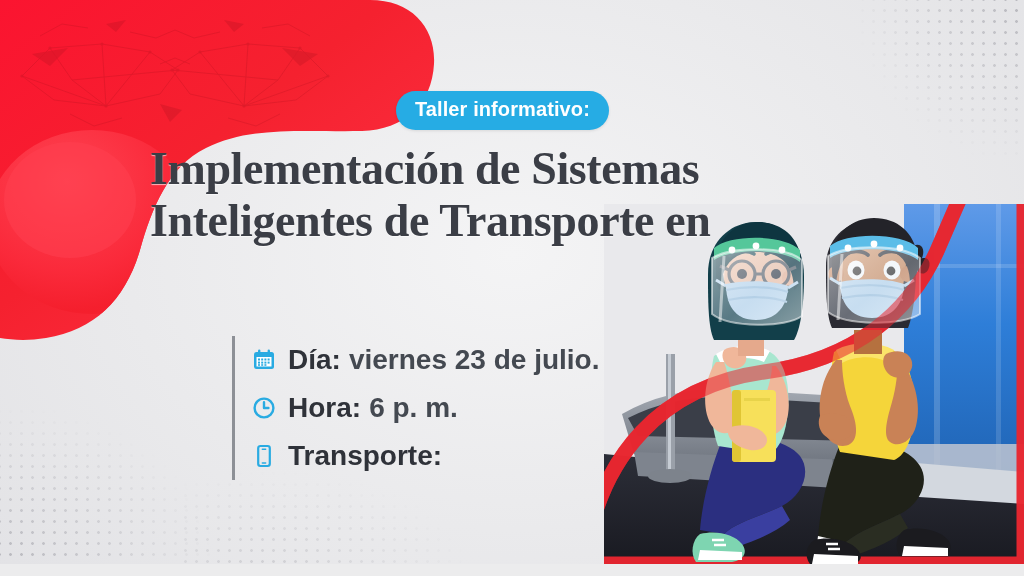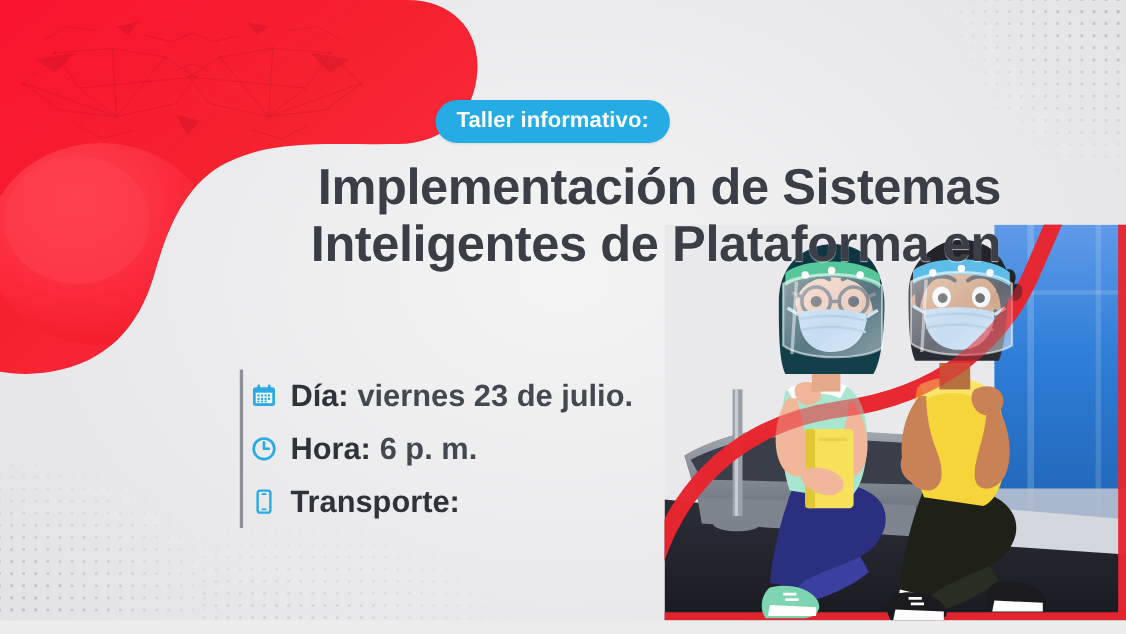--- a/index.html
+++ b/index.html
@@ -60,34 +60,35 @@
     font-size:20px; font-weight:bold;
     letter-spacing:.1px;
     white-space:nowrap;
     box-shadow:0 1px 3px rgba(0,0,0,.10);
     z-index:6;
   }
 
   
   .title {
     position:absolute; left:150px; top:143px; width:760px;
-    text-align:right;
+    text-align:left;
     color:#3b3e46;
     font-size:46px; font-weight:bold;
     line-height:52px;
     letter-spacing:-.4px;
     text-shadow:0 1px 1px rgba(255,255,255,.65);
     z-index:5;
+    font-family:Liberation Serif, serif;
   }
   .title .ln { display:block; }
 
   
   .details {
-    position:absolute; left:218px; top:336px;
-    padding-left:6px;
+    position:absolute; left:232px; top:336px;
+    padding-left:16px;
     border-left:3px solid #8d9096;
     z-index:5;
   }
   .drow {
     display:flex; align-items:center;
     height:48px;
     white-space:nowrap;
   }
   .drow .ico {
     width:26px; height:26px;
@@ -359,21 +360,21 @@
 
         <path d="M-20,360 C-6,250 60,182 160,168 C250,156 308,108 336,40 C348,12 356,-6 362,-20" fill="none" stroke="#e8262f" stroke-width="15" opacity=".55"></path>
       </g>
     </svg>
   </div>
 
   <div class="badge">Taller informativo:</div>
 
   <h1 class="title">
     <span class="ln">Implementación de Sistemas</span>
-    <span class="ln">Inteligentes de Plataforma en</span>
+    <span class="ln">Inteligentes de Transporte en</span>
   </h1>
 
   <div class="details">
 
     <div class="drow">
       <span class="ico">
         <svg width="24" height="24" viewBox="0 0 24 24">
           <rect x="2" y="4" width="20" height="17" rx="2.5" fill="#29abe2"></rect>
           <rect x="4.5" y="9" width="15" height="9.5" fill="#ffffff"></rect>
           <g fill="#29abe2">

